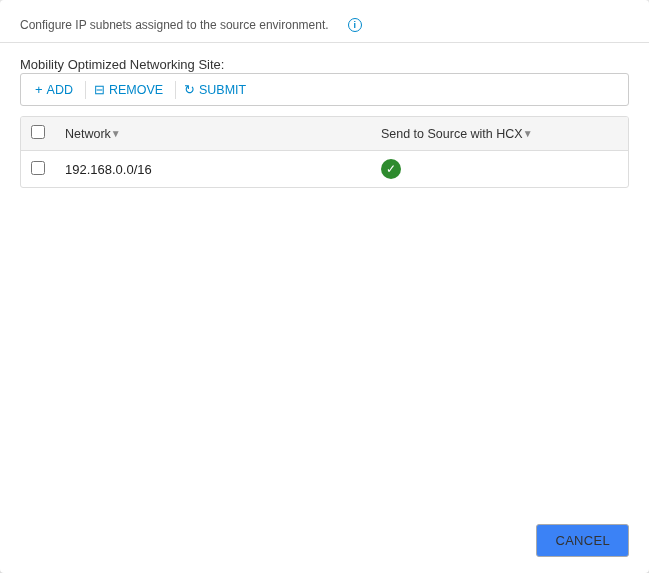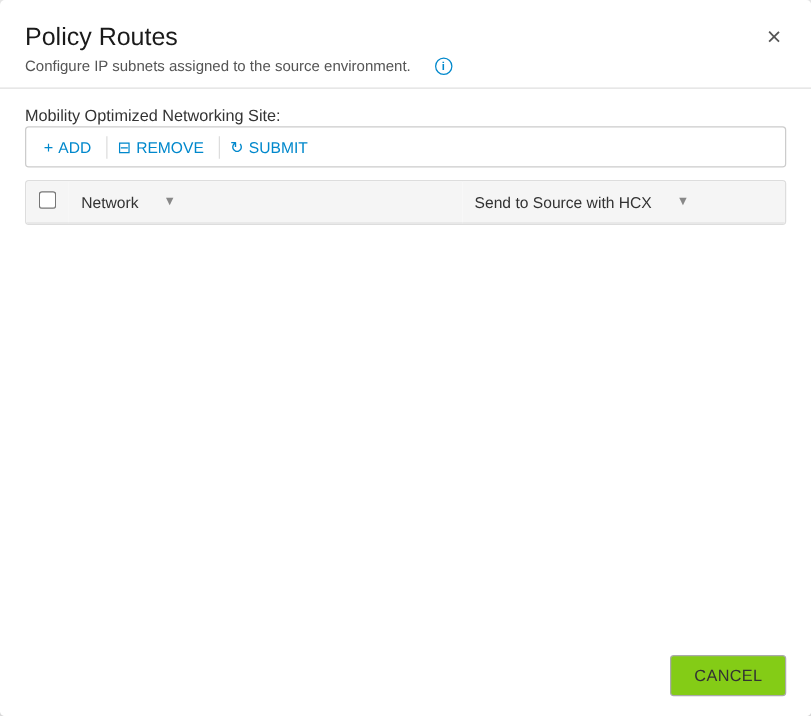--- a/index.html
+++ b/index.html
@@ -166,21 +166,21 @@
     }
     thead th.col-network {
       width: 55%;
     }
     thead th.col-send {
       width: 45%;
     }
     .th-inner {
       display: flex;
       align-items: center;
-      gap: 20px;
+      gap: 0;
     }
     .filter-icon {
       font-size: 10px;
       color: #888;
     }
     tbody tr {
       border-bottom: 1px solid #eee;
     }
     tbody tr:last-child {
       border-bottom: none;
@@ -229,41 +229,37 @@
       color: #fff;
       border: none;
       border-radius: 3px;
       padding: 8px 20px;
       font-size: 13px;
       font-weight: 500;
       cursor: pointer;
       letter-spacing: 0.3px;
     }
     .btn-cancel {
-      background: #84cc16;
+      background: #3b82f6;
       color: #333;
       border: 1px solid #aaa;
       border-radius: 3px;
       padding: 8px 18px;
       font-size: 13px;
       font-weight: 500;
       cursor: pointer;
       letter-spacing: 0.3px;
     }
   </style>
 </head>
 <body>
 
 <div class="dialog">
 
   <div class="dialog-header">
-    <div class="dialog-title-row">
-      <span class="dialog-title">Policy Routes</span>
-      <button class="close-btn">×</button>
-    </div>
     <div class="dialog-subtitle">
       <span>Configure IP subnets assigned to the source environment.</span>
       <span class="info-icon">i</span>
     </div>
   </div>
 
   <div class="dialog-body">
 
     <div class="site-row">
       <span class="site-label">Mobility Optimized Networking Site:</span>
@@ -301,20 +297,25 @@
             </th>
             <th class="col-send">
               <div class="th-inner">
                 <span>Send to Source with HCX</span>
                 <span class="filter-icon">▼</span>
               </div>
             </th>
           </tr>
         </thead>
         <tbody id="table-body">
+            <tr>
+              <td class="col-check"><input type="checkbox" class="row-checkbox" style=""></td>
+              <td>192.168.0.0/16</td>
+              <td><span class="check-green">✓</span></td>
+            </tr>
           </tbody>
       </table>
     </div>
   </div>
 
   <div class="dialog-footer">
     <button class="btn-cancel">CANCEL</button>
   </div>
 </div>
 

